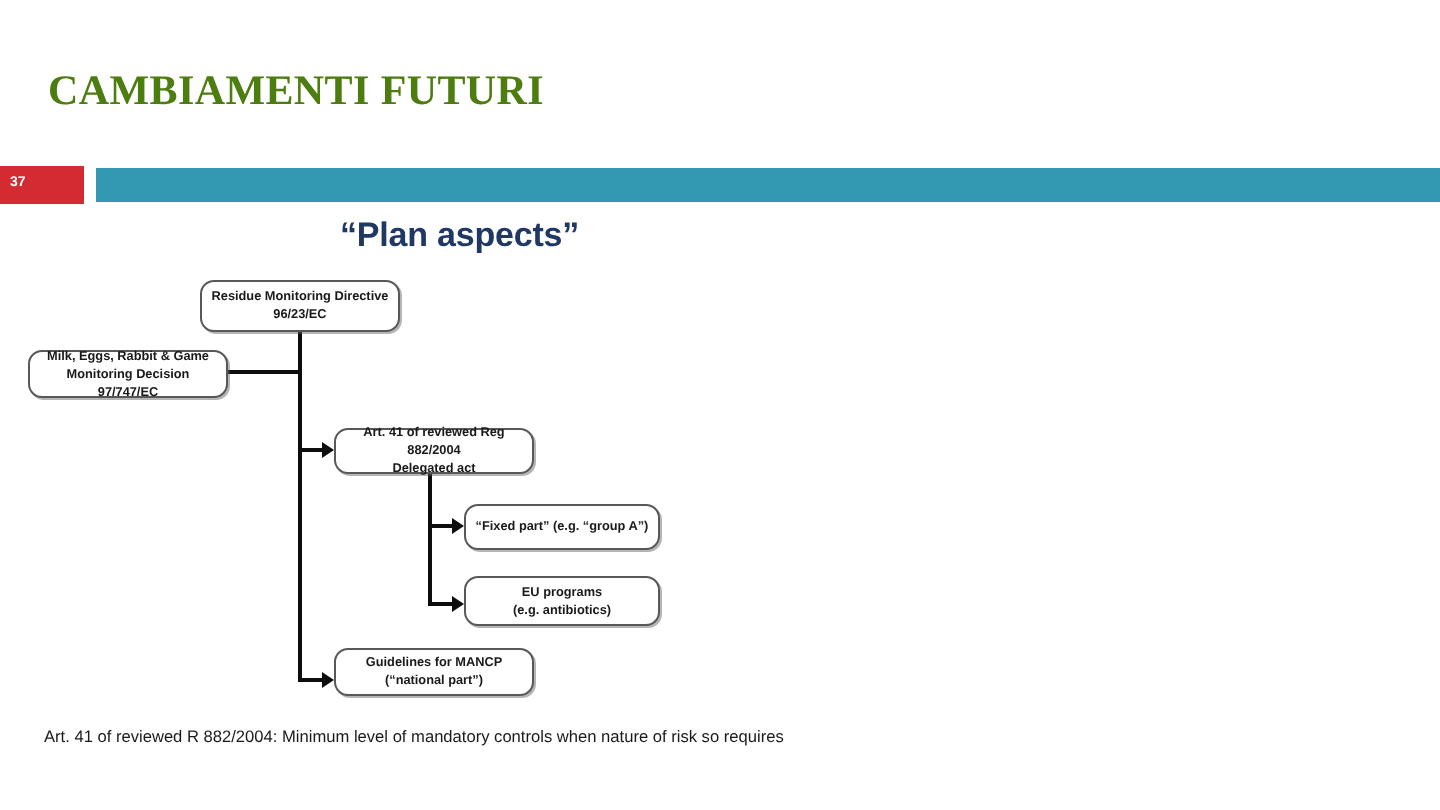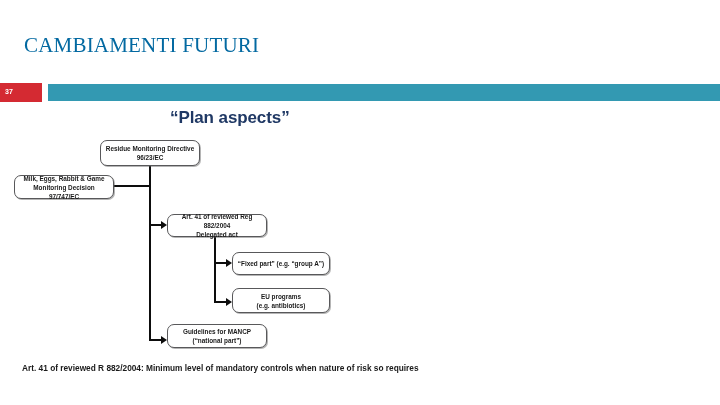--- a/index.html
+++ b/index.html
@@ -24,22 +24,22 @@
     background: #ffffff;
   }
 
   
   .slide-title {
     position: absolute;
     left: 24px;
     top: 33px;
     font-family: "Liberation Serif", serif;
     font-size: 21px;
-    font-weight: normal;
-    color: #0369a1;
+    font-weight: bold;
+    color: #4d7c0f;
     letter-spacing: 0.2px;
     white-space: nowrap;
   }
 
   
   .header-band {
     position: absolute;
     left: 0;
     top: 83px;
     width: 720px;
@@ -149,21 +149,21 @@
   .ah-euprog { left: 204px; top: 194.2px; }
 
   
   .diagram-caption {
     position: absolute;
     left: 0px;
     top: 258px;
     width: 450px;
     font-family: "Liberation Sans", sans-serif;
     font-size: 8.3px;
-    font-weight: bold;
+    font-weight: normal;
     color: #1A1A1A;
     line-height: 12px;
     text-align: left;
   }
 </style>
 </head>
 <body>
 
 <div class="slide">
 

